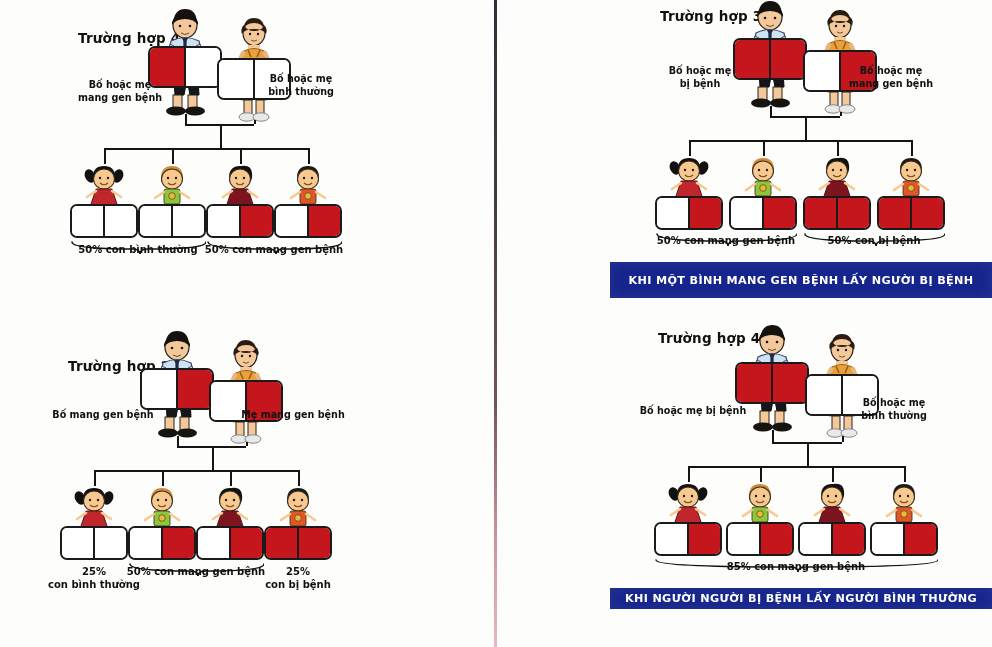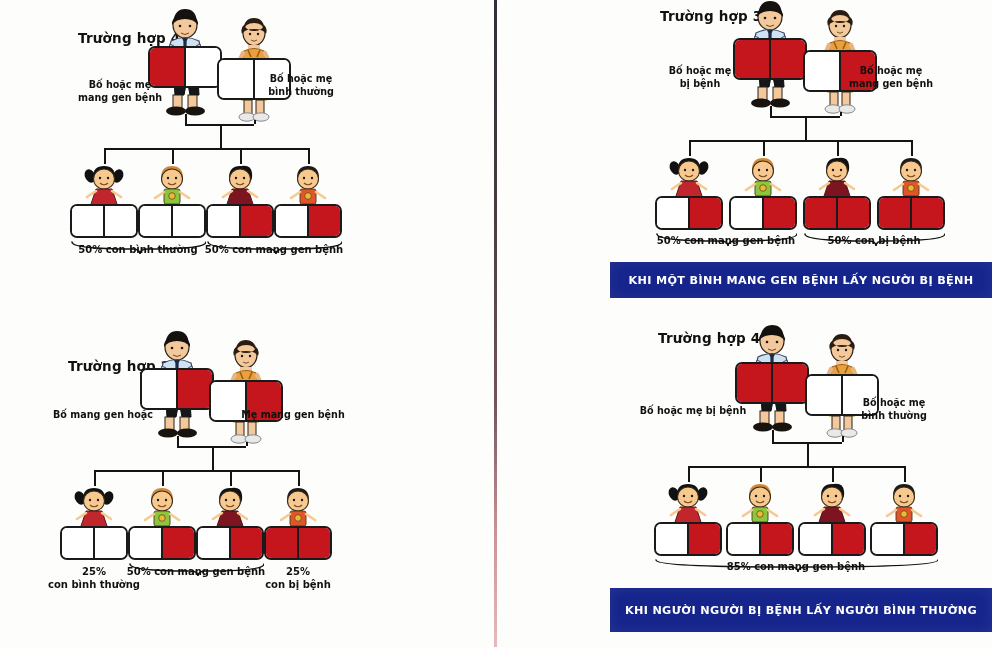--- a/index.html
+++ b/index.html
@@ -275,21 +275,21 @@
     <div class="half w"></div>
     <div class="half r"></div>
   </div>
         </div>
         <div style="position:absolute;left:209px;top:50px">
           <div class="genebox parentbox">
     <div class="half w"></div>
     <div class="half r"></div>
   </div>
         </div>
-        <div class="plabel" style="left:48px;top:78px;width:110px">Bố mang gen hoặc</div>
+        <div class="plabel" style="left:48px;top:78px;width:110px">Bố mang gen bệnh</div>
         <div class="plabel" style="left:238px;top:78px;width:110px">Mẹ mang gen bệnh</div>
         <div class="ln v" style="left:177px;top:106px;height:10px"></div>
         <div class="ln v" style="left:246px;top:112px;height:4px"></div>
         <div class="ln h" style="left:177px;top:116px;width:69px"></div>
         <div class="ln v" style="left:211.5px;top:116px;height:24px"></div>
         <div class="ln h" style="left:94px;top:140px;width:204px"></div>
         <div class="ln v" style="left:94px;top:140px;height:16px"></div>
         <div class="ln v" style="left:162px;top:140px;height:16px"></div>
         <div class="ln v" style="left:230px;top:140px;height:16px"></div>
         <div class="ln v" style="left:298px;top:140px;height:16px"></div>
@@ -677,18 +677,18 @@
         <div style="position:absolute;left:260px;top:202px">
             <div class="genebox childbox">
     <div class="half w"></div>
     <div class="half r"></div>
   </div>
         </div>
         <div class="brace" style="left:44px;top:238px"><svg width="284" height="14" viewBox="0 0 284 14">
     <path d="M2 1 q0 7 134 7 q8 0 8 5 q0 -5 8 -5 q132 0 132 -7" fill="none" stroke="#111" stroke-width="1.5" stroke-linecap="round"></path>
           </svg></div>
         <div class="clabel" style="left:101px;top:240px;width:170px">85% con mang gen bệnh</div>
-        <div class="banner" style="left:0px;top:268px;width:382px;height:44px">
+        <div class="banner" style="left:0px;top:268px;width:382px;height:21px">
           <span>KHI NGƯỜI NGƯỜI BỊ BỆNH LẤY NGƯỜI BÌNH THƯỜNG</span>
         </div>
       </div>
     </div>
 </div>
 
 </body></html>

